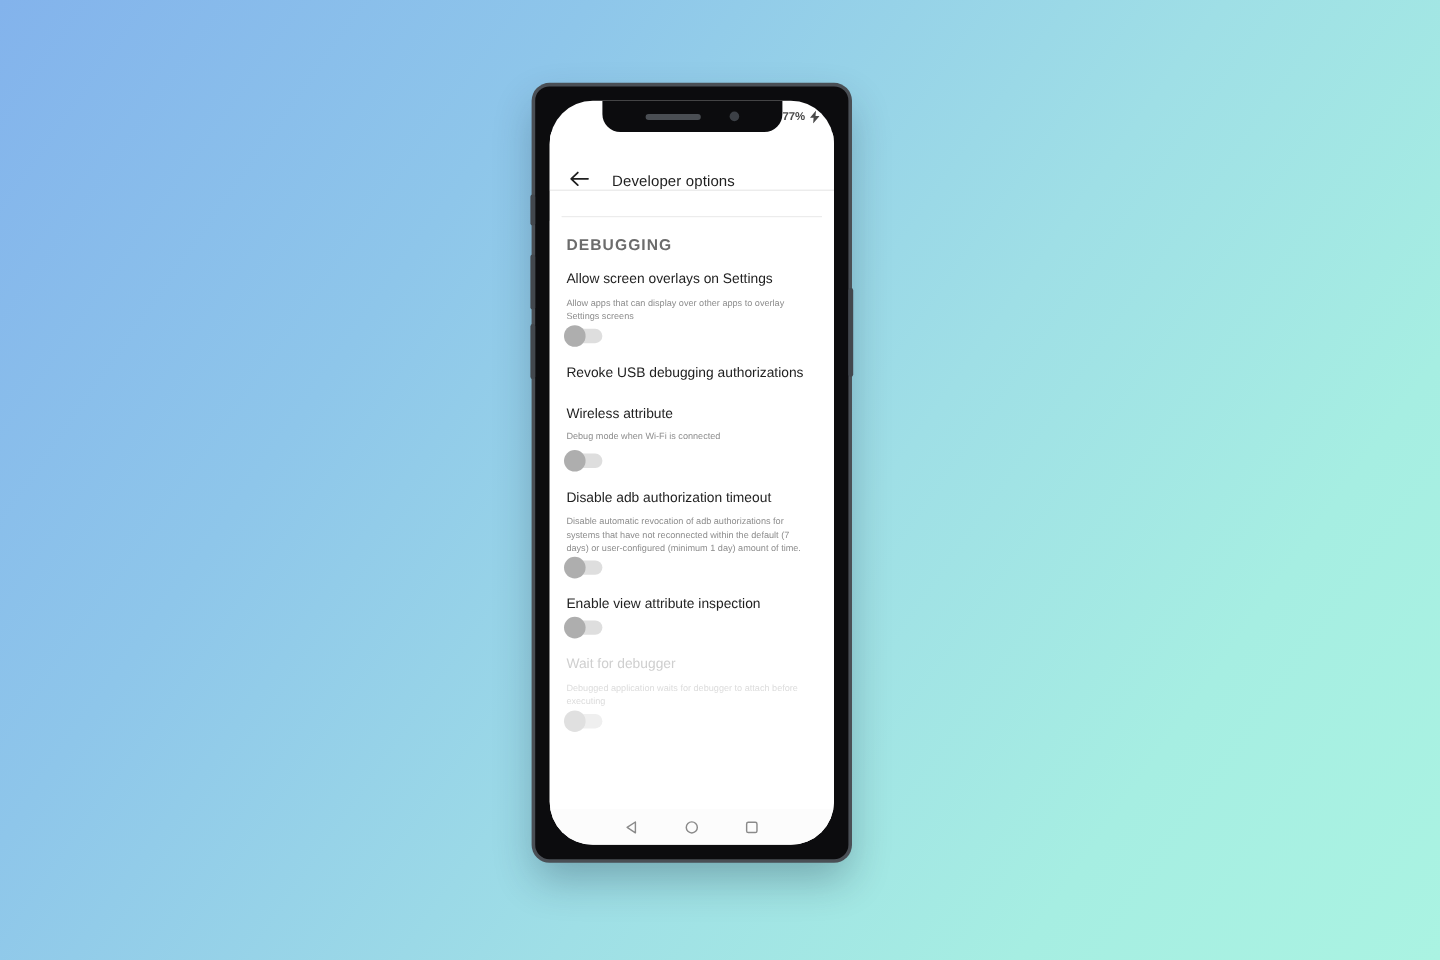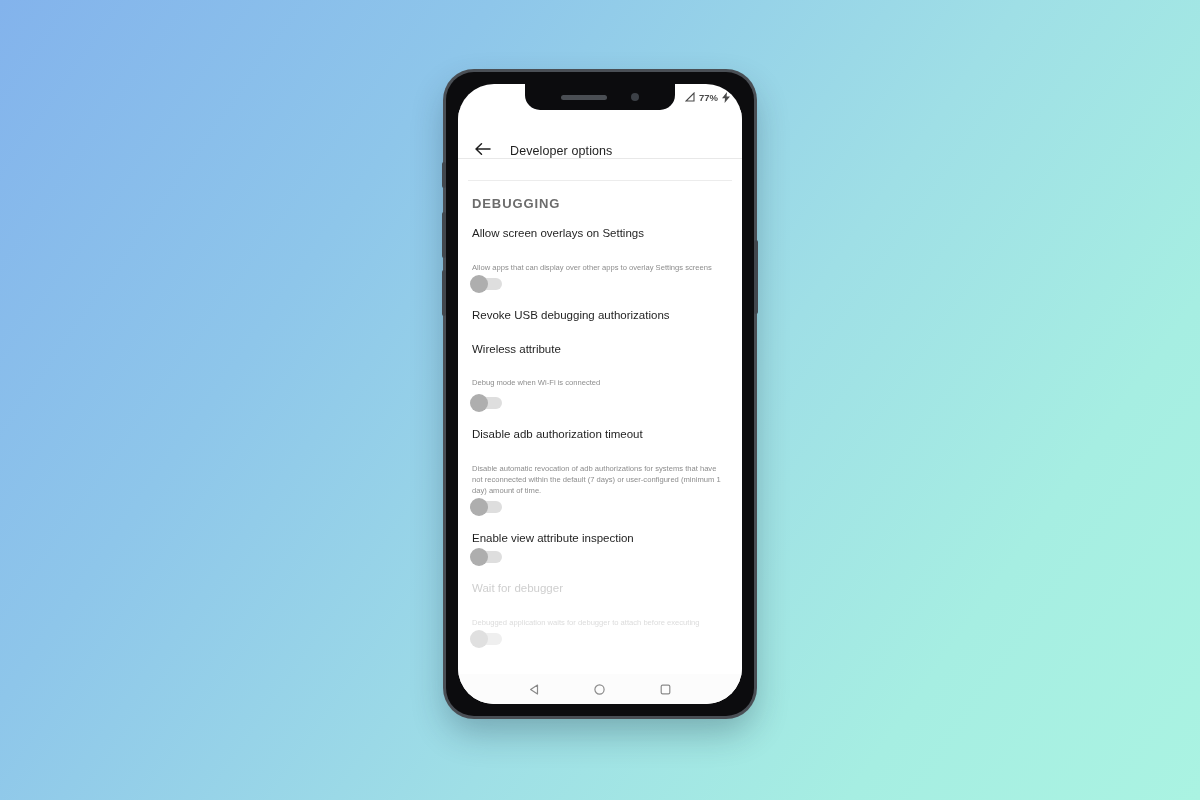--- a/index.html
+++ b/index.html
@@ -9,23 +9,23 @@
   }
   body {
     background: linear-gradient(125deg, #83b3ec 0%, #8ec6ea 28%, #9fdfe6 58%, #a6eee2 80%, #aaf3e2 100%);
     position:relative;
   }
 
   
   #phone-frame {
     position:absolute;
     left:446px; top:72px;
-    width:308px; height:644px;
+    width:261px; height:644px;
     background:#0c0c0e;
-    border-radius:28px;
+    border-radius:12px;
     box-shadow:0 0 0 3px #4a4f55, 0 16px 34px rgba(20,40,60,.30);
   }
   
   .side-btn { position:absolute; background:#42474d; border-radius:2px; }
   #btn-silent  { left:-4px; top:90px;  width:4px; height:26px; }
   #btn-vol-up  { left:-4px; top:140px; width:4px; height:46px; }
   #btn-vol-dn  { left:-4px; top:198px; width:4px; height:46px; }
   #btn-power   { right:-4px; top:168px; width:4px; height:74px; }
 
   #phone-screen {
@@ -85,24 +85,24 @@
     display:flex; align-items:flex-start;
     padding:9px 10px 9px 14px;
     min-height:34px;
     flex-direction:column;
   }
   .setting-text { flex:1; padding-right:8px; }
   .setting-title {
     font-size:11.5px; color:#1f1f1f; line-height:1.35;
   }
   .setting-desc {
-    font-size:7.6px; color:#8d8d8d; line-height:1.45; margin-top:20px;
+    font-size:7.6px; color:#8d8d8d; line-height:1.45; margin-top:5px;
   }
   .setting-row.disabled .setting-title { color:#cfcfcf; }
-  .setting-row.disabled .setting-desc  { color:#dcdcdc;text-align:right; }
+  .setting-row.disabled .setting-desc  { color:#dcdcdc; }
 
   .row-divider {
     width:1px; align-self:stretch; background:#e2e2e2; margin:2px 10px 2px 0;
   }
 
   
   .toggle {
     position:relative; width:30px; height:12px; border-radius:7px;
     flex:none; margin-top:5px; margin-right:4px;
   }

